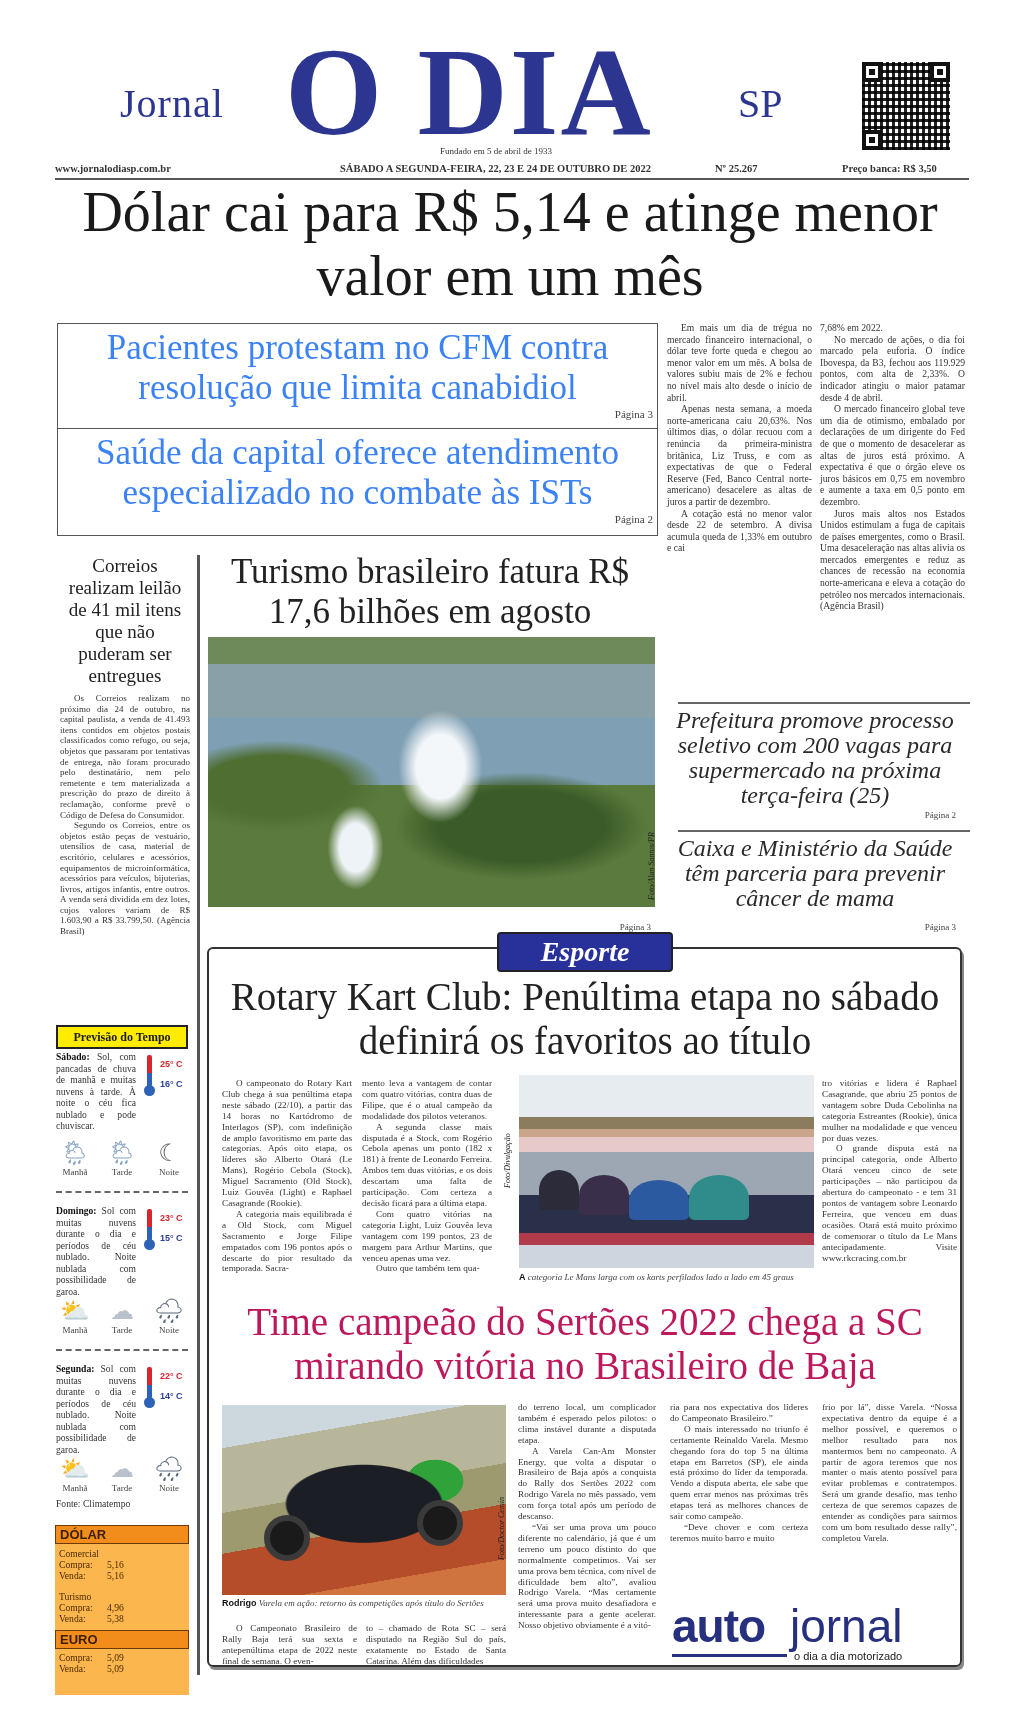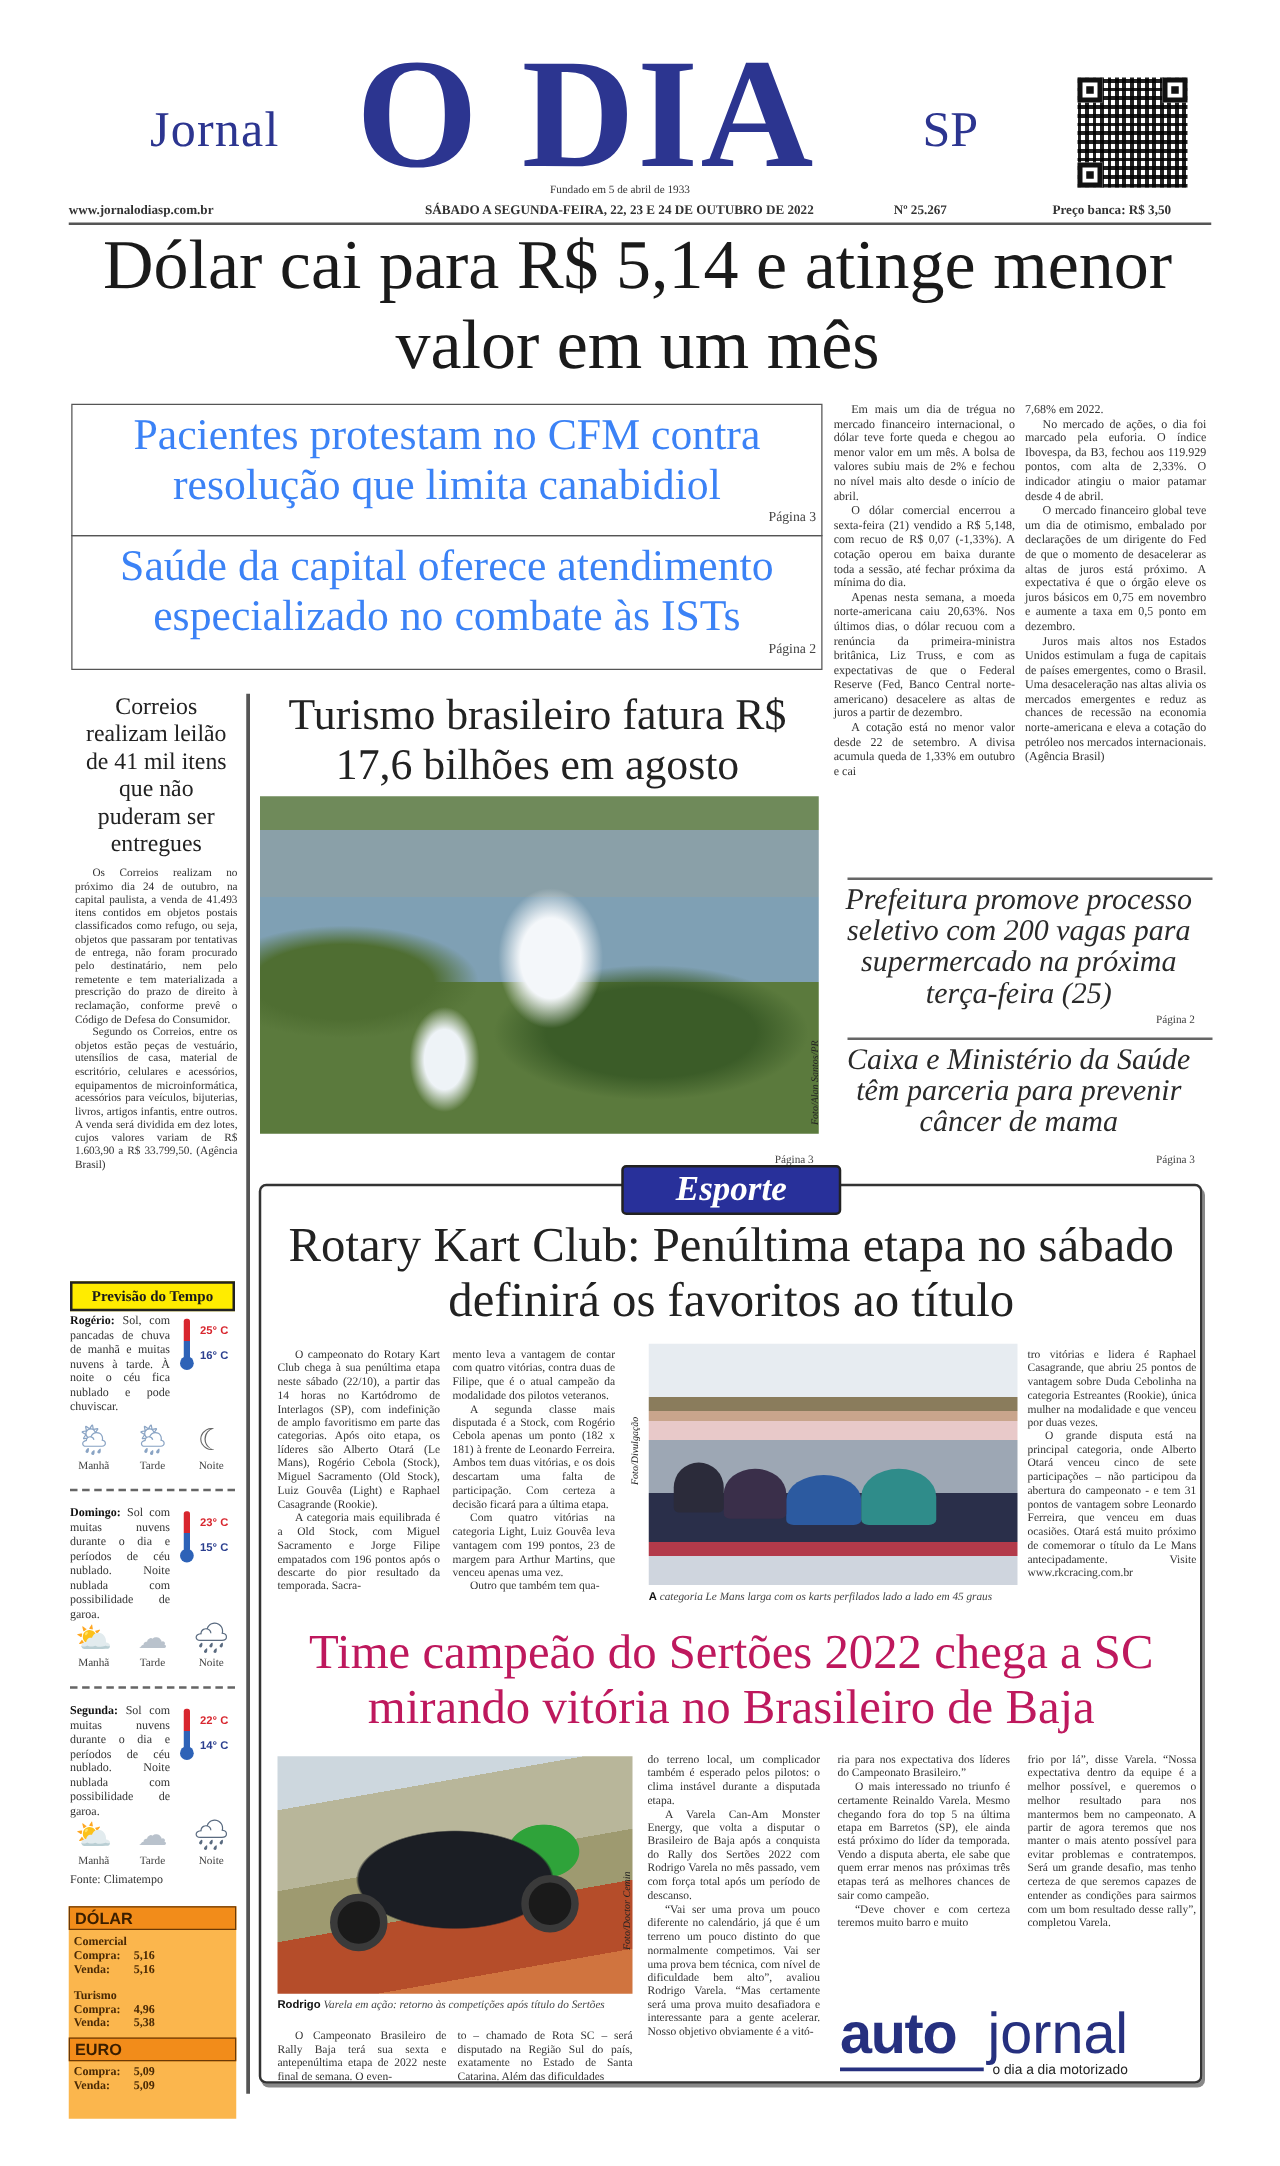--- a/index.html
+++ b/index.html
@@ -46,21 +46,21 @@
   .tmin { position: absolute; left: 104px; top: 28px; font-size: 9px; font-weight: bold; color: #2b3f8f; font-family: "Liberation Sans", sans-serif; }
   .wicons { position: absolute; left: 0; width: 132px; display: flex; justify-content: space-between; }
   .wicon { width: 38px; text-align: center; }
   .wicon .g { font-size: 24px; line-height: 28px; color: #8aa4c4; }
   .wicon .l { font-size: 9px; color: #444; }
   .dash { position: absolute; left: 0; width: 132px; border-top: 2px dashed #666; }
   .fonte { left: 56px; top: 1498px; font-size: 9.6px; color: #333; }
 
   .fx-box { left: 55px; width: 134px; background: #fbb64d; }
   .fx-head { background: #f28c1a; border: 1.5px solid #6b3a06; font-family: "Liberation Sans", sans-serif; font-weight: bold; font-size: 13px; color: #3a1e00; padding-left: 4px; line-height: 17px; }
-  .fx-row { font-size: 9.6px; line-height: 11px; color: #4a2a05; padding-left: 4px; font-weight: bold; }
+  .fx-row { font-size: 9.6px; line-height: 11px; color: #4a2a05; padding-left: 4px; font-weight: normal; }
   .fx-row span.v { position: absolute; left: 52px; }
 
   
   .tour-head { left: 205px; width: 450px; top: 552px; text-align: center; font-size: 35px; line-height: 40px; color: #222; }
   .photo { overflow: hidden; }
   .falls { left: 208px; top: 637px; width: 447px; height: 270px;
     background:
       radial-gradient(ellipse 60px 80px at 52% 48%, #f4f7fa 0 40%, transparent 70%),
       radial-gradient(ellipse 40px 60px at 33% 78%, #eef3f7 0 40%, transparent 70%),
       radial-gradient(ellipse 140px 60px at 70% 70%, #3b5c28 0 60%, transparent 90%),
@@ -119,42 +119,41 @@
   <h2>Pacientes protestam no CFM contra resolução que limita canabidiol</h2>
   <div class="pg">Página 3</div>
 </div>
 <div class="abs box-head" style="top:428px;height:108px;">
   <h2>Saúde da capital oferece atendimento especializado no combate às ISTs</h2>
   <div class="pg">Página 2</div>
 </div>
 
 <div class="abs col-text" style="left:667px;top:322px;width:145px;">
   <p>Em mais um dia de trégua no mercado financeiro internacional, o dólar teve forte queda e chegou ao menor valor em um mês. A bolsa de valores subiu mais de 2% e fechou no nível mais alto desde o início de abril.</p>
-  <p>O dólar comercial encerrou a sexta-feira (21) vendido a R$ 5,148, com recuo de R$ 0,07 (-1,33%). A cotação operou em baixa durante toda a sessão, até fechar próxima da mínima do dia.</p>
   <p>Apenas nesta semana, a moeda norte-americana caiu 20,63%. Nos últimos dias, o dólar recuou com a renúncia da primeira-ministra britânica, Liz Truss, e com as expectativas de que o Federal Reserve (Fed, Banco Central norte-americano) desacelere as altas de juros a partir de dezembro.</p>
   <p>A cotação está no menor valor desde 22 de setembro. A divisa acumula queda de 1,33% em outubro e cai</p>
 </div>
 <div class="abs col-text" style="left:820px;top:322px;width:145px;">
   <p style="text-indent:0">7,68% em 2022.</p>
   <p>No mercado de ações, o dia foi marcado pela euforia. O índice Ibovespa, da B3, fechou aos 119.929 pontos, com alta de 2,33%. O indicador atingiu o maior patamar desde 4 de abril.</p>
   <p>O mercado financeiro global teve um dia de otimismo, embalado por declarações de um dirigente do Fed de que o momento de desacelerar as altas de juros está próximo. A expectativa é que o órgão eleve os juros básicos em 0,75 em novembro e aumente a taxa em 0,5 ponto em dezembro.</p>
   <p>Juros mais altos nos Estados Unidos estimulam a fuga de capitais de países emergentes, como o Brasil. Uma desaceleração nas altas alivia os mercados emergentes e reduz as chances de recessão na economia norte-americana e eleva a cotação do petróleo nos mercados internacionais. (Agência Brasil)</p>
 </div>
 
 <div class="abs sb-head">Correios realizam leilão de 41 mil itens que não puderam ser entregues</div>
 <div class="abs col-text" style="left:60px;top:693px;width:130px;font-size:9px;line-height:10.6px;">
   <p>Os Correios realizam no próximo dia 24 de outubro, na capital paulista, a venda de 41.493 itens contidos em objetos postais classificados como refugo, ou seja, objetos que passaram por tentativas de entrega, não foram procurado pelo destinatário, nem pelo remetente e tem materializada a prescrição do prazo de direito à reclamação, conforme prevê o Código de Defesa do Consumidor.</p>
   <p>Segundo os Correios, entre os objetos estão peças de vestuário, utensílios de casa, material de escritório, celulares e acessórios, equipamentos de microinformática, acessórios para veículos, bijuterias, livros, artigos infantis, entre outros. A venda será dividida em dez lotes, cujos valores variam de R$ 1.603,90 a R$ 33.799,50. (Agência Brasil)</p>
 </div>
 <div class="abs vline" style="left:197px;top:555px;height:1120px;"></div>
 
 <div class="abs weather-title">Previsão do Tempo</div>
 
 <div class="abs wday" style="top:1051px;height:150px;">
-  <div class="txt"><b>Rogério:</b> <span>Sol, com pancadas de chuva de manhã e muitas nuvens à tarde. À noite o céu fica nublado e pode chuviscar.</span></div>
+  <div class="txt"><b>Sábado:</b> <span>Sol, com pancadas de chuva de manhã e muitas nuvens à tarde. À noite o céu fica nublado e pode chuviscar.</span></div>
   <div class="thermo">
       <div class="tube"></div>
       <div class="bulb"></div>
     </div>
   <span class="tmax">25° C</span>
   <span class="tmin">16° C</span>
   <div class="wicons" style="top:88px;">
     <div class="wicon">
         <div class="g">🌦</div>
         <div class="l">Manhã</div>

